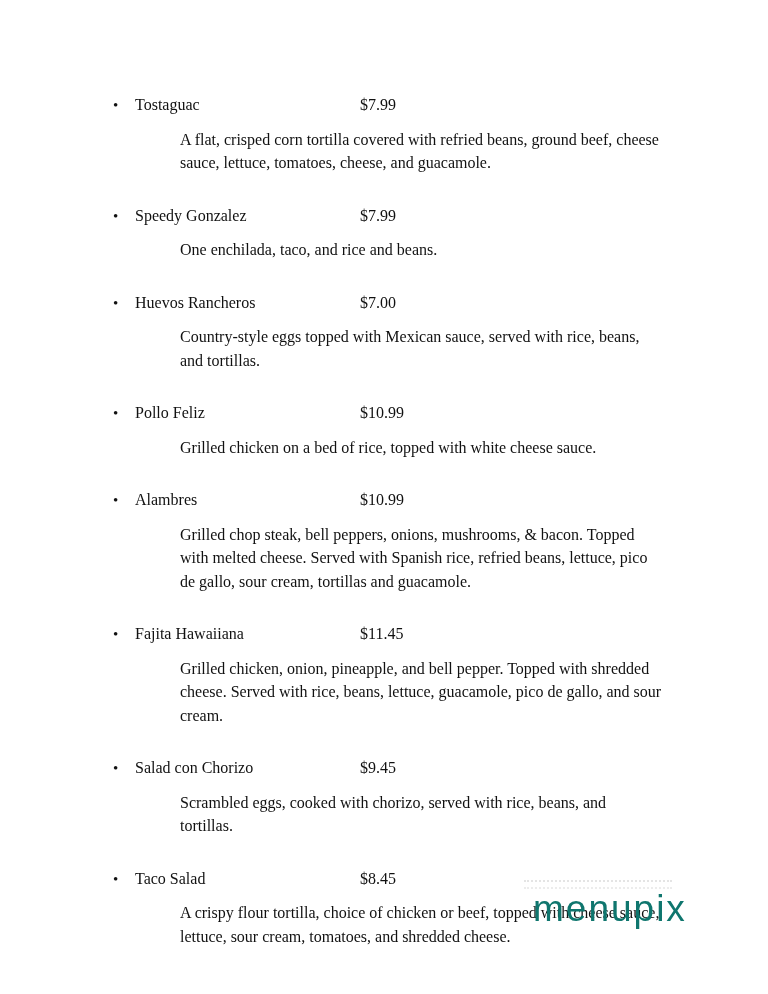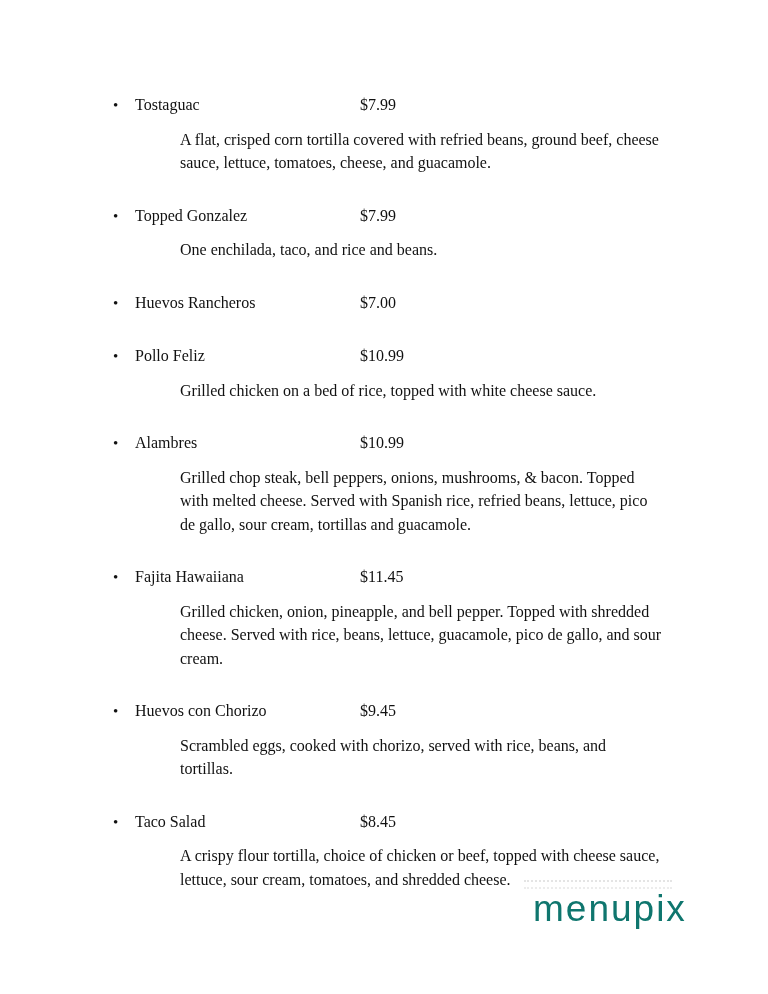--- a/index.html
+++ b/index.html
@@ -87,32 +87,33 @@
       <span class="bullet">•</span>
       <span class="item-name">Tostaguac</span>
       <span class="item-price">$7.99</span>
     </div>
     <div class="item-description">A flat, crisped corn tortilla covered with refried beans, ground beef, cheese sauce, lettuce, tomatoes, cheese, and guacamole.</div>
   </div>
 
   <div class="menu-item">
     <div class="item-header">
       <span class="bullet">•</span>
-      <span class="item-name">Topped Gonzalez</span>
+      <span class="item-name">Speedy Gonzalez</span>
       <span class="item-price">$7.99</span>
     </div>
     <div class="item-description">One enchilada, taco, and rice and beans.</div>
   </div>
 
   <div class="menu-item">
     <div class="item-header">
       <span class="bullet">•</span>
       <span class="item-name">Huevos Rancheros</span>
       <span class="item-price">$7.00</span>
     </div>
+    <div class="item-description">Country-style eggs topped with Mexican sauce, served with rice, beans, and tortillas.</div>
   </div>
 
   <div class="menu-item">
     <div class="item-header">
       <span class="bullet">•</span>
       <span class="item-name">Pollo Feliz</span>
       <span class="item-price">$10.99</span>
     </div>
     <div class="item-description">Grilled chicken on a bed of rice, topped with white cheese sauce.</div>
   </div>
@@ -131,21 +132,21 @@
       <span class="bullet">•</span>
       <span class="item-name">Fajita Hawaiiana</span>
       <span class="item-price">$11.45</span>
     </div>
     <div class="item-description">Grilled chicken, onion, pineapple, and bell pepper. Topped with shredded cheese. Served with rice, beans, lettuce, guacamole, pico de gallo, and sour cream.</div>
   </div>
 
   <div class="menu-item">
     <div class="item-header">
       <span class="bullet">•</span>
-      <span class="item-name">Huevos con Chorizo</span>
+      <span class="item-name">Salad con Chorizo</span>
       <span class="item-price">$9.45</span>
     </div>
     <div class="item-description">Scrambled eggs, cooked with chorizo, served with rice, beans, and tortillas.</div>
   </div>
 
   <div class="menu-item">
     <div class="item-header">
       <span class="bullet">•</span>
       <span class="item-name">Taco Salad</span>
       <span class="item-price">$8.45</span>

